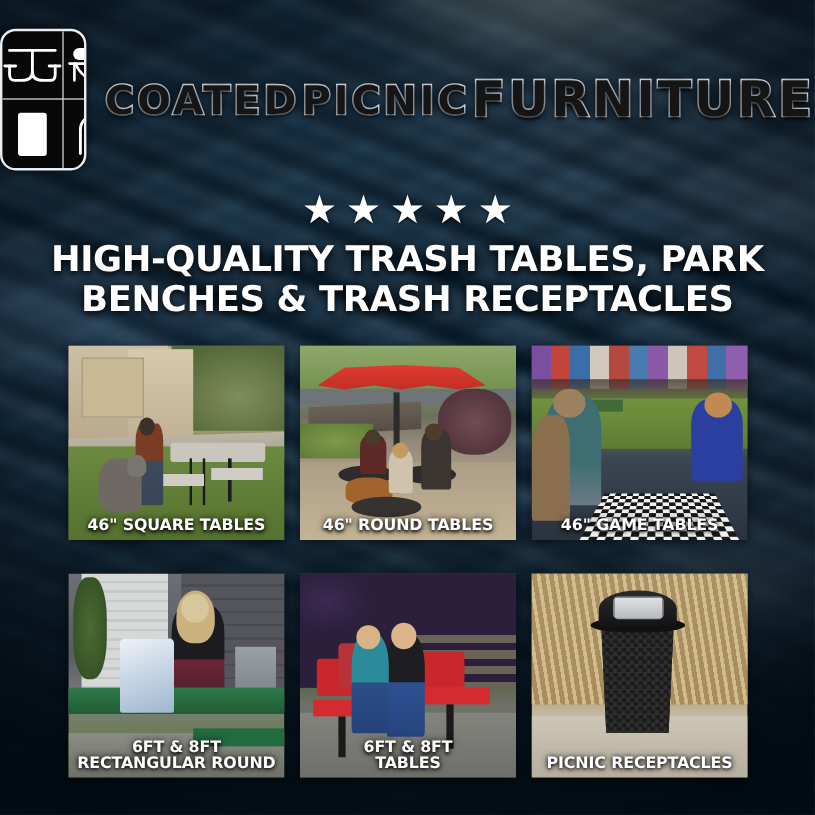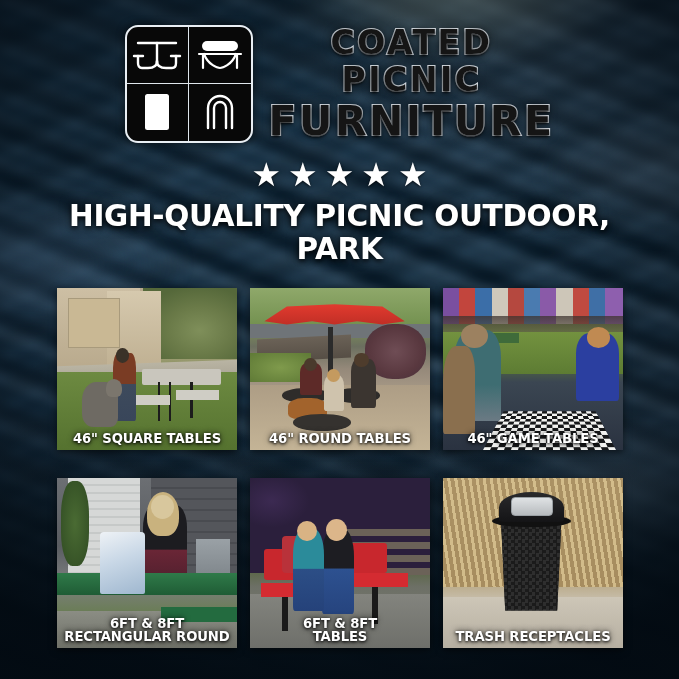--- a/index.html
+++ b/index.html
@@ -140,21 +140,21 @@
     border-right: 1.6px solid #dfe6ec;
     border-bottom: 1.6px solid #dfe6ec;
     box-sizing: border-box;
   }
   .logo-cell:nth-child(2), .logo-cell:nth-child(4) { border-right: none; }
   .logo-cell:nth-child(3), .logo-cell:nth-child(4) { border-bottom: none; }
   .logo-cell svg { display: block; }
 
   .logo-words {
     display: flex;
-    flex-direction: column;
+    flex-direction: row;
     align-items: center;
     gap: 2px;
     padding-top: 2px;
   }
   .logo-word {
     font-family: "DejaVu Sans", sans-serif;
     font-weight: bold;
     font-size: 33px;
     letter-spacing: 2.5px;
     line-height: 1.06;
@@ -412,21 +412,22 @@
 
   <div class="stars">
     <span class="star">★</span>
     <span class="star">★</span>
     <span class="star">★</span>
     <span class="star">★</span>
     <span class="star">★</span>
   </div>
 
   <div class="headline">
-    <span class="hl-line">HIGH-QUALITY PICNIC OUTDOOR, PARK</span>
+    <span class="hl-line">HIGH-QUALITY TRASH TABLES, PARK</span>
+    <span class="hl-line">BENCHES &amp; TRASH RECEPTACLES</span>
   </div>
 
   <div class="tile-grid">
 
     <div class="tile">
       <div class="scene">
         <div class="t1-bg"></div>
         <div class="t1-trees"></div>
         <div class="t1-wall"></div>
         <div class="t1-wall2"></div>
@@ -545,18 +546,18 @@
       <div class="scene">
         <div class="t6-bg"></div>
         <div class="t6-grass"></div>
         <div class="t6-walk"></div>
         <div class="t6-body"></div>
         <div class="t6-rim"></div>
         <div class="t6-dome"></div>
         <div class="t6-slot"></div>
       </div>
       <div class="tile-caption">
-        <span class="cap-line">TRASH RECEPTACLES</span>
+        <span class="cap-line">PICNIC RECEPTACLES</span>
       </div>
     </div>
 
   </div>
 </div>
 
 </body></html>

